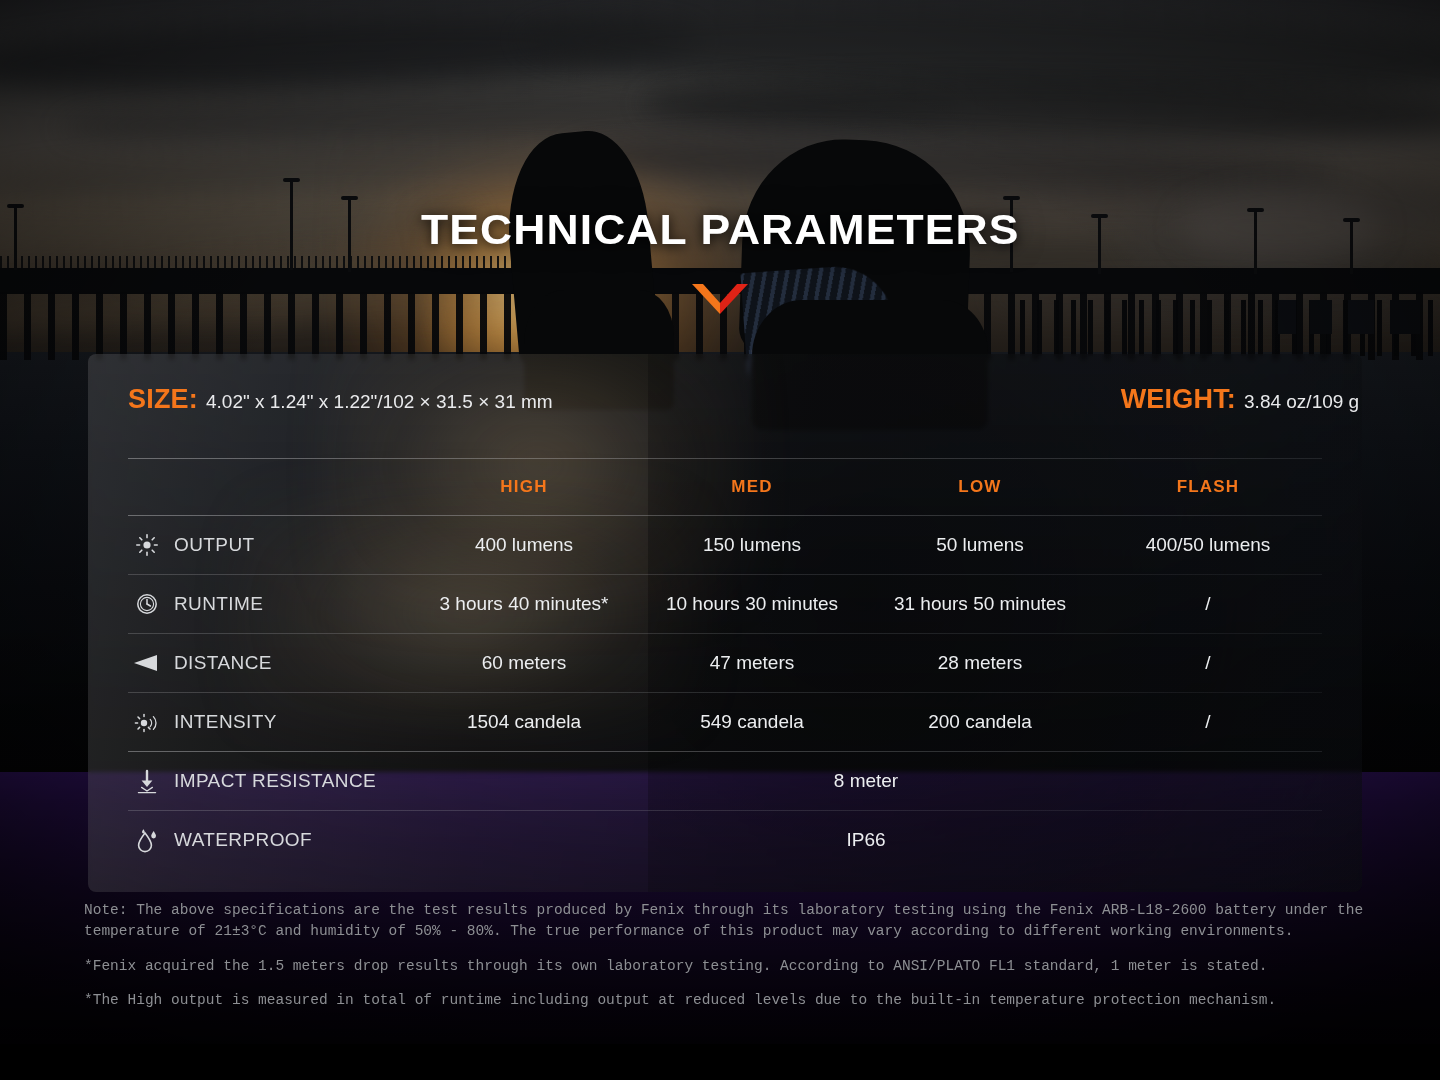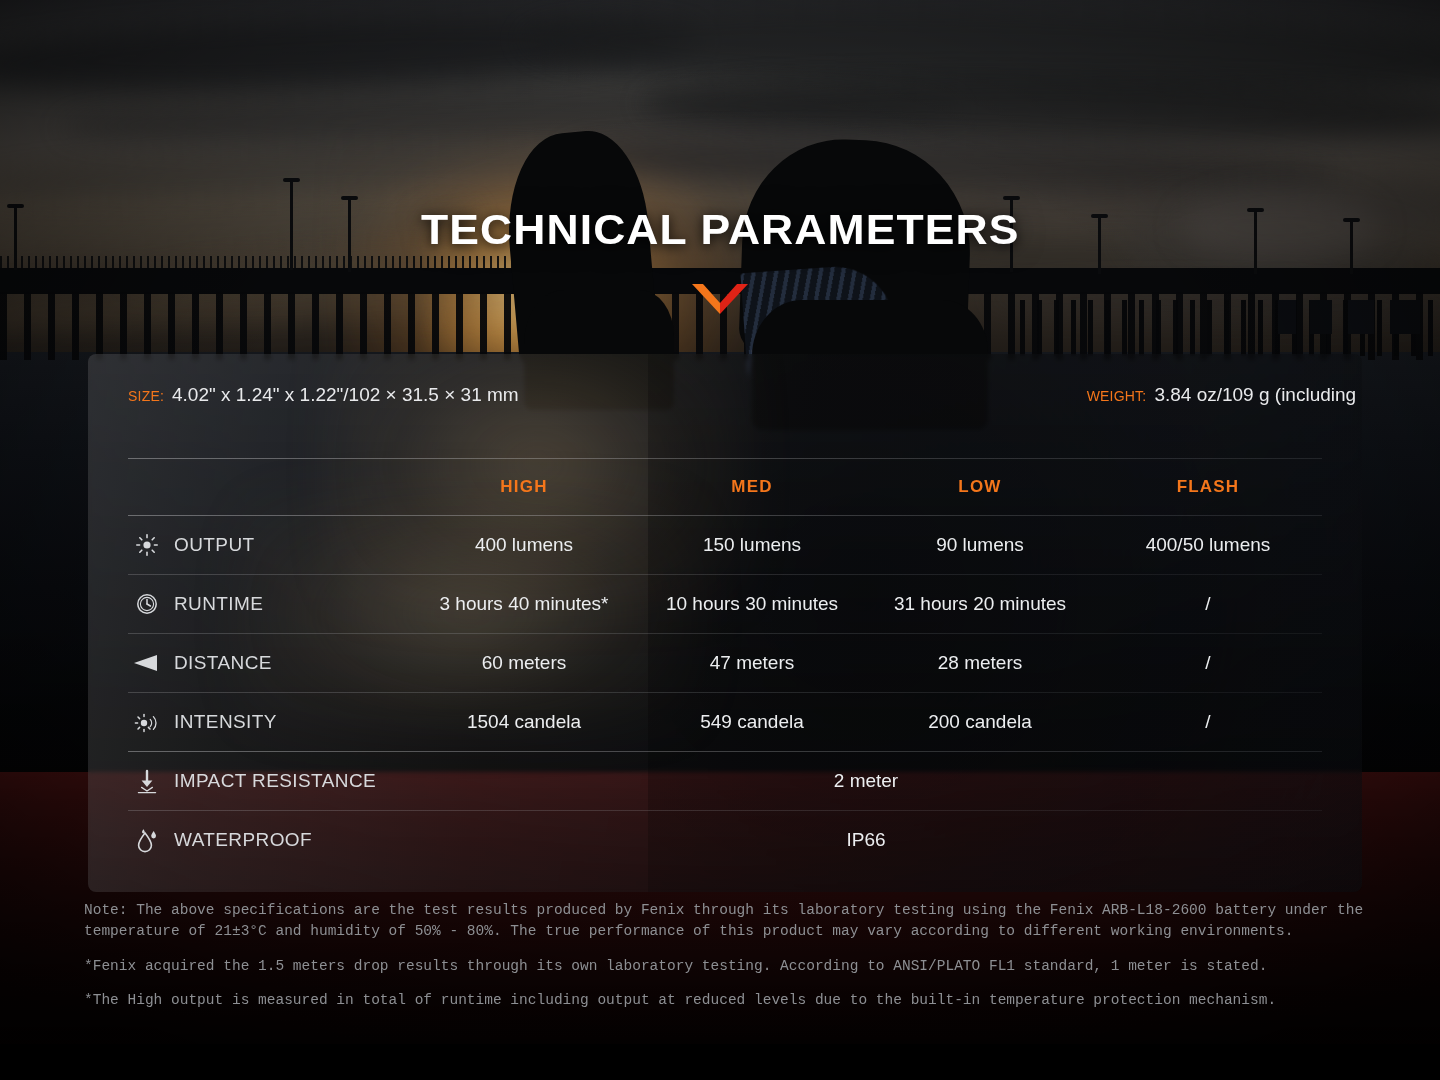--- a/index.html
+++ b/index.html
@@ -10,21 +10,21 @@
     overflow: hidden;
     background: #000;
     font-family: "Liberation Sans", sans-serif;
   }
 
   #page {
     position: relative;
     width: 1440px;
     height: 1044px;
     overflow: hidden;
-    background: #7f1d1d;
+    background: #4c1d95;
   }
 
   
   .photo {
     position: absolute;
     inset: 0;
     overflow: hidden;
   }
 
   
@@ -274,22 +274,22 @@
   .sizeweight {
     position: absolute;
     left: 40px; top: 30px;
     width: 1194px;
     display: flex;
     align-items: baseline;
   }
   .sw-block { display: flex; align-items: baseline; }
   .sw-block.weight { margin-left: 568px; }
   .sw-key {
-    font-weight: normal;
-    font-size: 14px;
+    font-weight: bold;
+    font-size: 27px;
     color: #f4761b;
     letter-spacing: 0.2px;
     margin-right: 8px;
     white-space: nowrap;
   }
   .sw-val {
     font-size: 19px;
     color: #e9eaec;
     white-space: nowrap;
   }
@@ -481,41 +481,41 @@
                 <line x1="4.8" y1="4.8" x2="6.8" y2="6.8"></line>
                 <line x1="17.2" y1="17.2" x2="19.2" y2="19.2"></line>
                 <line x1="19.2" y1="4.8" x2="17.2" y2="6.8"></line>
                 <line x1="6.8" y1="17.2" x2="4.8" y2="19.2"></line>
               </svg>
             </span>
             <span class="label-text">OUTPUT</span>
           </div>
           <div class="cell">400 lumens</div>
           <div class="cell">150 lumens</div>
-          <div class="cell">90 lumens</div>
+          <div class="cell">50 lumens</div>
           <div class="cell">400/50 lumens</div>
         </div>
 
         <div class="rule faint"></div>
 
         <div class="row row-data">
           <div class="cell-label">
             <span class="label-icon">
               <svg width="24" height="24" viewBox="0 0 24 24" fill="none" stroke="#d7d9dc" stroke-width="1.5" stroke-linecap="round">
                 <circle cx="12" cy="12" r="9.2"></circle>
                 <circle cx="12" cy="12" r="6.6" stroke-width="1.1"></circle>
                 <line x1="12" y1="12" x2="12" y2="7.6"></line>
                 <line x1="12" y1="12" x2="15.4" y2="14"></line>
               </svg>
             </span>
             <span class="label-text">RUNTIME</span>
           </div>
           <div class="cell">3 hours 40 minutes*</div>
           <div class="cell">10 hours 30 minutes</div>
-          <div class="cell">31 hours 20 minutes</div>
+          <div class="cell">31 hours 50 minutes</div>
           <div class="cell">/</div>
         </div>
 
         <div class="rule faint"></div>
 
         <div class="row row-data">
           <div class="cell-label">
             <span class="label-icon">
               <svg width="28" height="20" viewBox="0 0 28 20">
                 <polygon points="1,10 24,2 24,18" fill="#d7d9dc"></polygon>
@@ -561,21 +561,21 @@
             <span class="label-icon">
               <svg width="24" height="26" viewBox="0 0 24 26" fill="none" stroke="#d7d9dc" stroke-width="1.6" stroke-linecap="round">
                 <line x1="12" y1="3" x2="12" y2="14.5" stroke-width="2.4"></line>
                 <polygon points="12,19 6.6,12.6 17.4,12.6" fill="#d7d9dc" stroke="none"></polygon>
                 <polyline points="6.6,19.4 12,23 17.4,19.4" stroke-width="1.3"></polyline>
                 <line x1="3.4" y1="24.6" x2="20.6" y2="24.6" stroke-width="1.3"></line>
               </svg>
             </span>
             <span class="label-text">IMPACT RESISTANCE</span>
           </div>
-          <div class="cell wide">2 meter</div>
+          <div class="cell wide">8 meter</div>
         </div>
 
         <div class="rule faint"></div>
 
         <div class="row row-wide">
           <div class="cell-label">
             <span class="label-icon">
               <svg width="26" height="26" viewBox="0 0 26 26">
                 <path d="M11 6 C11 6 4.6 14.2 4.6 18.2 a6.4 6.4 0 0 0 12.8 0 C17.4 14.2 11 6 11 6 Z" fill="none" stroke="#d7d9dc" stroke-width="1.6"></path>
                 <path d="M19.6 4 C19.6 4 17.2 7.4 17.2 9 a2.4 2.4 0 0 0 4.8 0 C22 7.4 19.6 4 19.6 4 Z" fill="#d7d9dc"></path>

